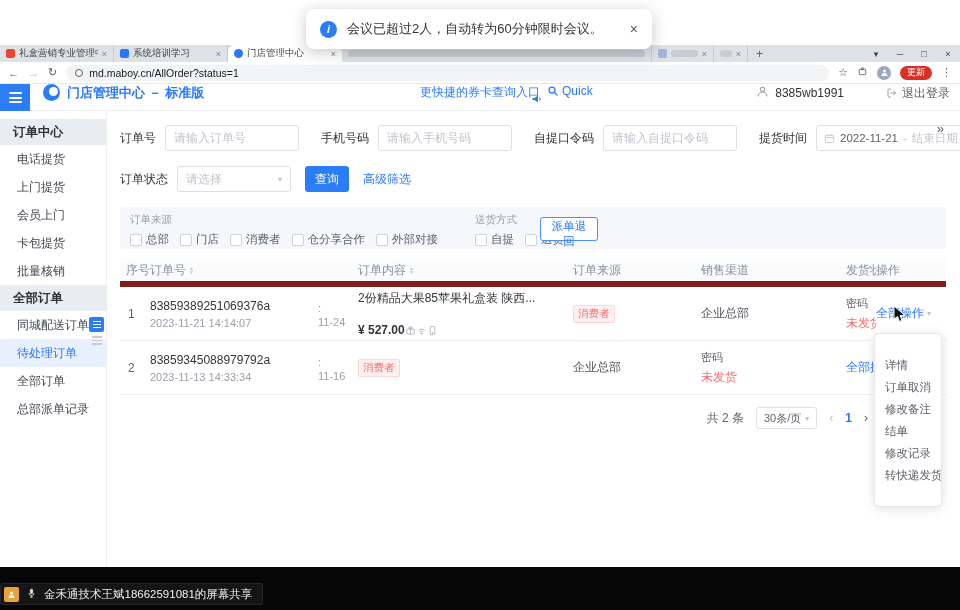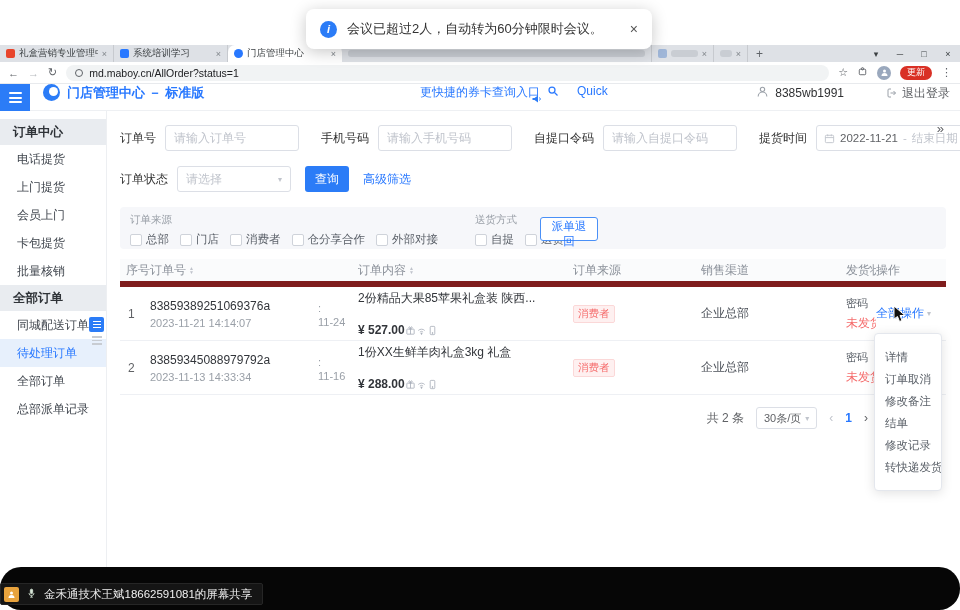--- a/index.html
+++ b/index.html
@@ -45,21 +45,21 @@
   .apphdr{position:absolute;left:0;top:84px;width:100%;height:27px;background:#fff;border-bottom:1px solid #eef0f3;
     display:flex;}
   .burger{width:30px;height:27px;background:#2b7cf7;display:flex;flex-direction:column;align-items:center;
     justify-content:center;gap:2.5px;flex:none;}
   .burger i{display:block;width:13px;height:2px;background:#fff;border-radius:1px;}
   .logo{width:17px;height:17px;border-radius:50%;margin-left:13px;background:#2b7cf7;position:relative;flex:none;}
   .logo::after{content:"";position:absolute;left:6px;top:3px;width:9px;height:9px;border-radius:50%;background:#fff;}
   .apptitle{font-size:13px;font-weight:bold;color:#2878ff;margin-left:7px;white-space:nowrap;}
   .promo{position:absolute;left:420px;font-size:12px;color:#2878ff;white-space:nowrap;}
   .announce{position:absolute;left:531px;top:7px;}
-  .quick{position:absolute;left:547px;display:flex;gap:18px;color:#2878ff;font-size:12px;align-items:center;}
+  .quick{position:absolute;left:547px;display:flex;gap:3px;color:#2878ff;font-size:12px;align-items:center;}
   .userarea{position:absolute;right:10px;display:flex;align-items:center;gap:6px;}
   .uname{font-size:12px;color:#303133;}
   .logoutgrp{display:flex;align-items:center;gap:4px;margin-left:36px;}
   .logouttxt{font-size:12px;color:#606266;}
 
   
   .sbar{position:absolute;left:0;top:111px;width:107px;bottom:43px;background:#fff;border-right:1px solid #edeff2;padding-top:8px;}
   .sb-sec{height:26px;line-height:26px;padding-left:13px;background:#e9ecf0;font-size:12.5px;color:#2f3338;font-weight:600;}
   .sb-it{height:28px;line-height:28px;padding-left:17px;font-size:12px;color:#40464e;white-space:nowrap;}
   .sb-it.active{background:#e7f0fc;color:#2878ff;}
@@ -125,27 +125,27 @@
 
   
   .pager{display:flex;align-items:center;justify-content:flex-end;margin-top:12px;margin-right:78px;gap:12px;
     font-size:12px;color:#606266;}
   .psize{height:22px;border:1px solid #dcdfe6;border-radius:3px;display:flex;align-items:center;gap:4px;
     padding:0 7px;font-size:11px;color:#606266;}
   .pprev{color:#c0c4cc;} .pcur{color:#2878ff;font-weight:bold;} .pnext{color:#606266;}
 
   
   .ddmenu{position:absolute;left:874px;top:333px;width:68px;background:#fff;border:1px solid #e4e7ed;border-radius:4px;
-    box-shadow:0 2px 12px rgba(0,0,0,.12);z-index:40;padding:12px 0;}
+    box-shadow:0 2px 12px rgba(0,0,0,.12);z-index:40;padding:20px 0;}
   .dditem{height:22px;line-height:22px;padding-left:10px;font-size:11.5px;color:#5a6068;white-space:nowrap;overflow:hidden;}
 
   .cursor{position:absolute;left:893px;top:305px;z-index:95;}
 
   
-  .bbar{position:absolute;left:0;bottom:0;width:100%;height:43px;background:#060606;border-radius:21px;}
+  .bbar{position:absolute;left:0;bottom:0;width:100%;height:43px;background:#060606;}
   .sharebar{position:absolute;left:0;bottom:5px;height:22px;display:flex;align-items:center;gap:7px;
     padding:0 10px 0 3px;background:#151515;border:1px solid #262626;border-radius:2px;}
   .shareicon{width:15px;height:15px;background:#e8a33d;border-radius:2px;display:flex;align-items:center;justify-content:center;flex:none;}
   .sharetext{color:#f0f0f0;font-size:11.5px;white-space:nowrap;}
 </style>
 </head>
 <body>
 
 <div class="screen">
 
@@ -437,40 +437,20 @@
         <div class="cell c-index">2</div>
         <div class="cell">
           <div class="ono">83859345088979792a</div>
           <div class="ocreated">2023-11-13 14:33:34</div>
         </div>
         <div class="cell pickup">
           <div>:</div>
           <div>11-16</div>
         </div>
         <div class="cell">
-          <div class="content-line">1份XX生鲜羊肉礼盒3kg 礼盒</div>
-          <div class="price-line">
-            <span class="price">¥ 288.00</span>
-            <svg width="11" height="11" viewBox="0 0 24 24" fill="none" stroke="#a8aeb8" stroke-width="1.8">
-                <rect x="4" y="9" width="16" height="11" rx="1"></rect>
-                <line x1="12" y1="9" x2="12" y2="20"></line>
-                <path d="M12 9C8 9 7 4 10 4c2 0 2 5 2 5s0-5 2-5c3 0 2 5-2 5Z"></path>
-              </svg>
-            <svg width="11" height="11" viewBox="0 0 24 24" fill="none" stroke="#a8aeb8" stroke-width="1.8">
-                <path d="M5 12a10 10 0 0 1 14 0"></path>
-                <path d="M8.5 15.5a5 5 0 0 1 7 0"></path>
-                <circle cx="12" cy="19" r="1.3" fill="#a8aeb8"></circle>
-              </svg>
-            <svg width="11" height="11" viewBox="0 0 24 24" fill="none" stroke="#a8aeb8" stroke-width="1.8">
-                <rect x="7" y="3" width="10" height="18" rx="2"></rect>
-                <circle cx="12" cy="17.5" r="1" fill="#a8aeb8"></circle>
-              </svg>
-          </div>
-        </div>
-        <div class="cell">
           <span class="tag-red">消费者</span>
         </div>
         <div class="cell channel">企业总部</div>
         <div class="cell">
           <div class="ship1">密码</div>
           <div class="ship2">未发货</div>
         </div>
         <div class="cell">
           <span class="action">
             <span>全部操作</span>

